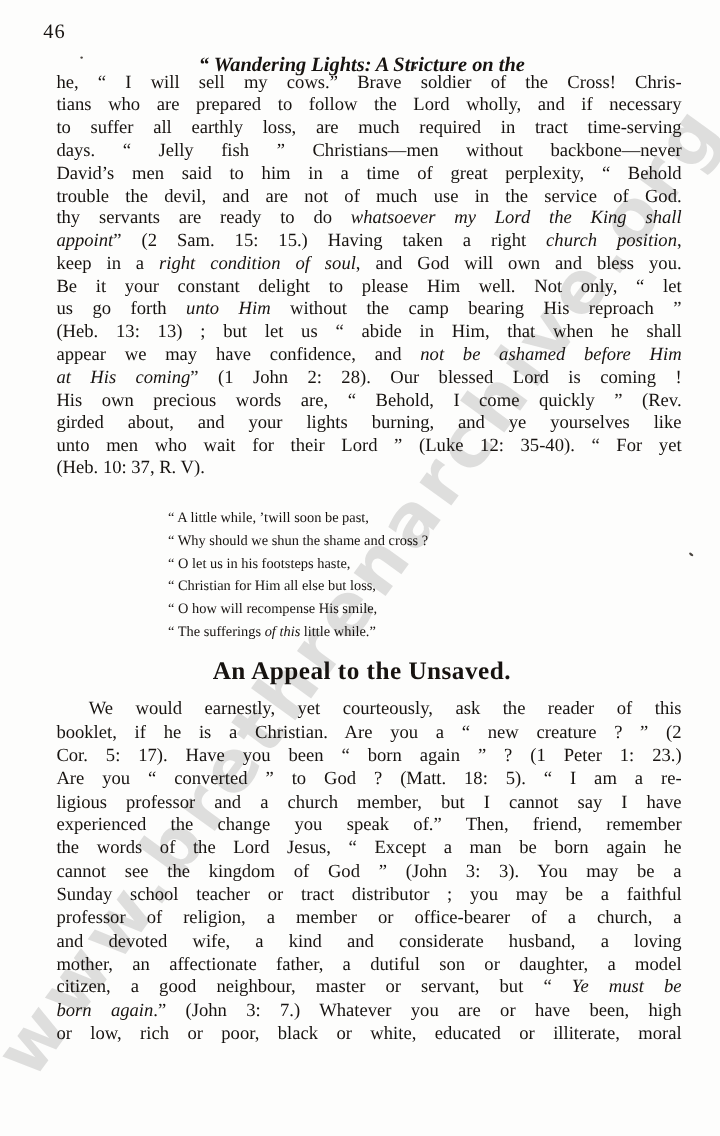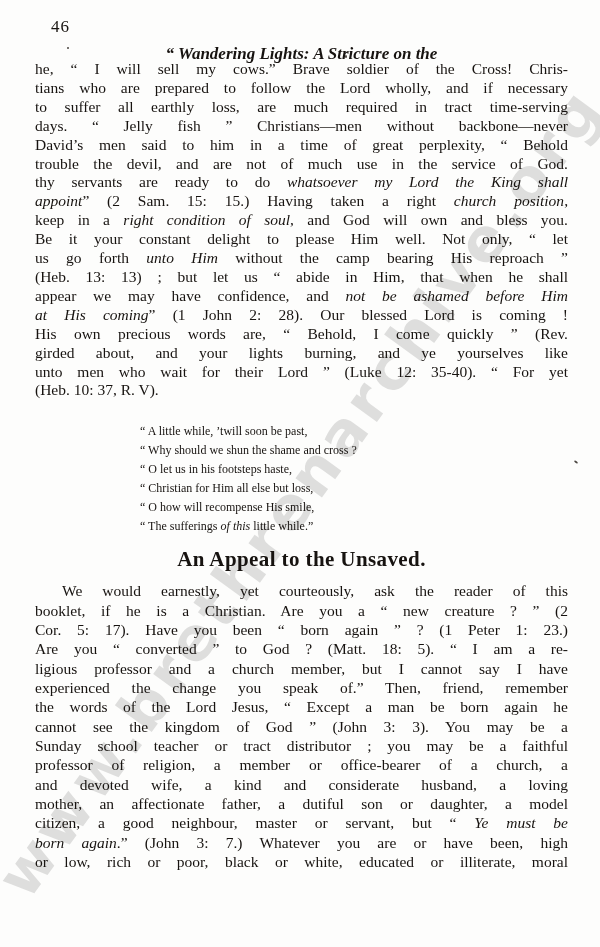--- a/index.html
+++ b/index.html
@@ -11,29 +11,29 @@
   }
   .watermark{
     position:absolute;left:300px;top:492px;
     transform:translate(-50%,-50%) rotate(-54deg);
     font-family:"DejaVu Sans",sans-serif;font-weight:700;
     font-size:60px;letter-spacing:5px;white-space:nowrap;
     color:rgba(60,60,60,0.16);z-index:0;user-select:none;
   }
   .content{position:relative;z-index:1;}
   .pagehead{position:relative;height:24px;}
-  .pagenum{position:absolute;left:16px;top:1px;font-size:17px;letter-spacing:1px;}
+  .pagenum{position:absolute;left:1px;top:1px;font-size:17px;letter-spacing:1px;}
   .runtitle{
     position:absolute;left:50%;top:0;transform:translateX(-50%);
     font-style:italic;font-weight:700;font-size:17px;white-space:nowrap;margin-top:28px;
   }
   .para{font-size:15.5px;}
   .para.first{margin-top:20px;line-height:18.9px;}
   .para.second{margin-top:8px;line-height:19.35px;}
-  .para .line{text-align:justify;text-align-last:justify;}
+  .para .line{text-align:justify;text-align-last:justify;margin-left:12px;}
   .para .line.noj{text-align-last:left;}
   .para .line.ind{text-indent:27px;}
   .poem{margin-top:22px;padding-left:105px;font-size:12px;line-height:19px;}
   .poem .line{text-align:left;}
   .section-heading{
     margin:10px 0 0 0;text-align:center;
     font-size:21px;font-weight:700;letter-spacing:0.4px;line-height:27px;
   }
   em{font-style:italic;}
   .speck{position:absolute;background:#4a4540;border-radius:50%;z-index:1;}

